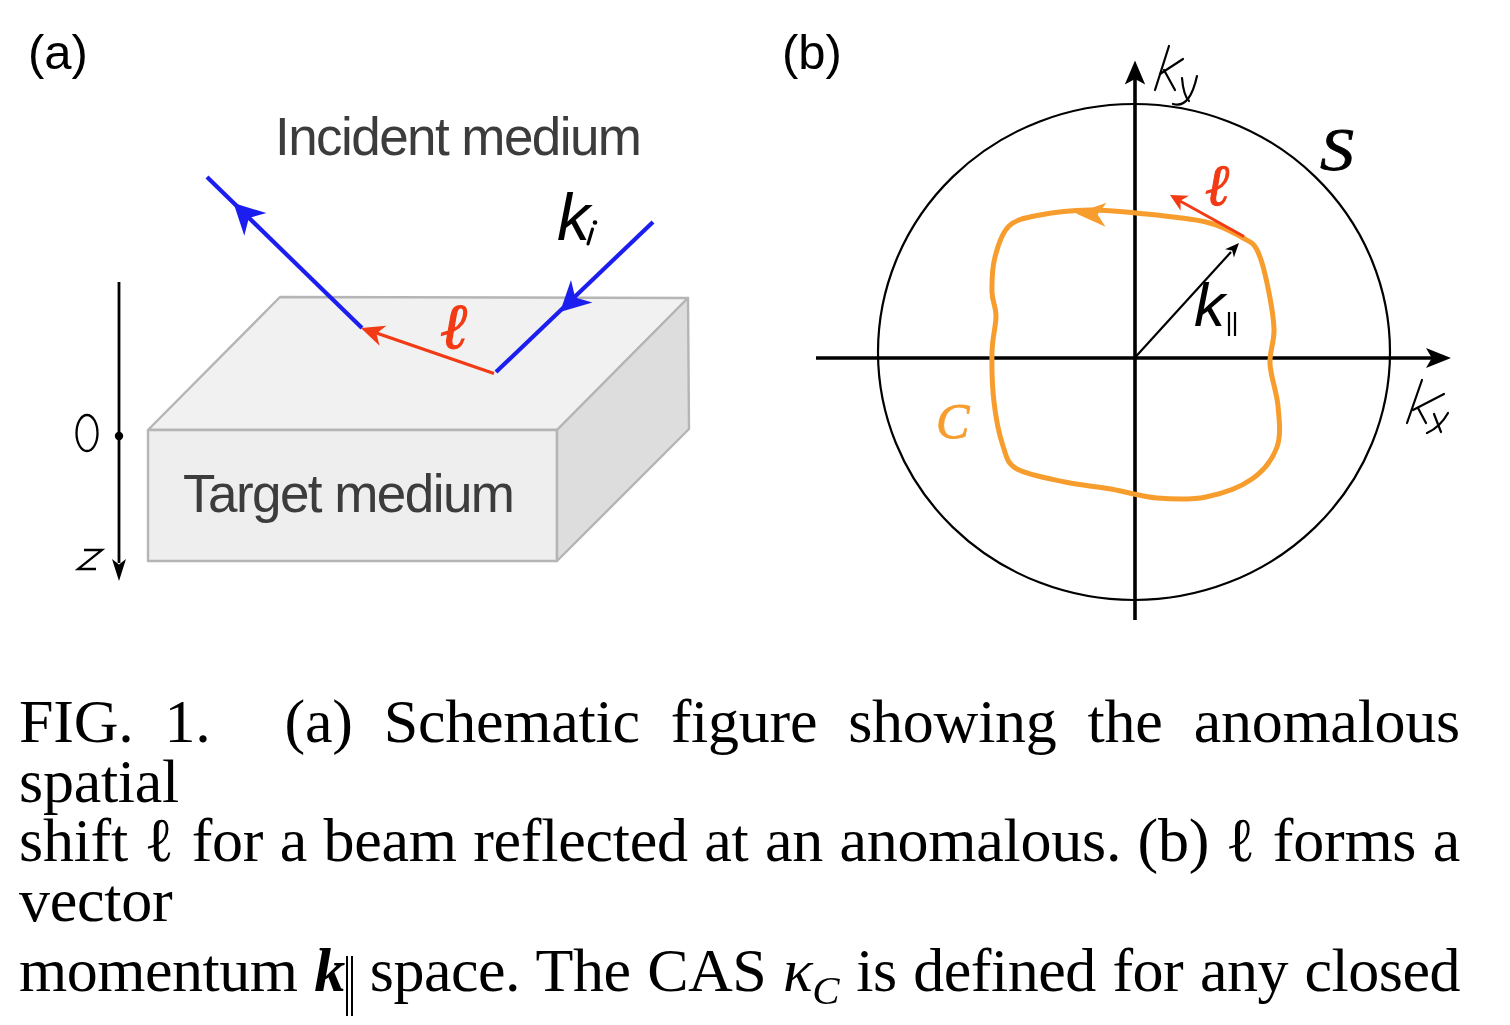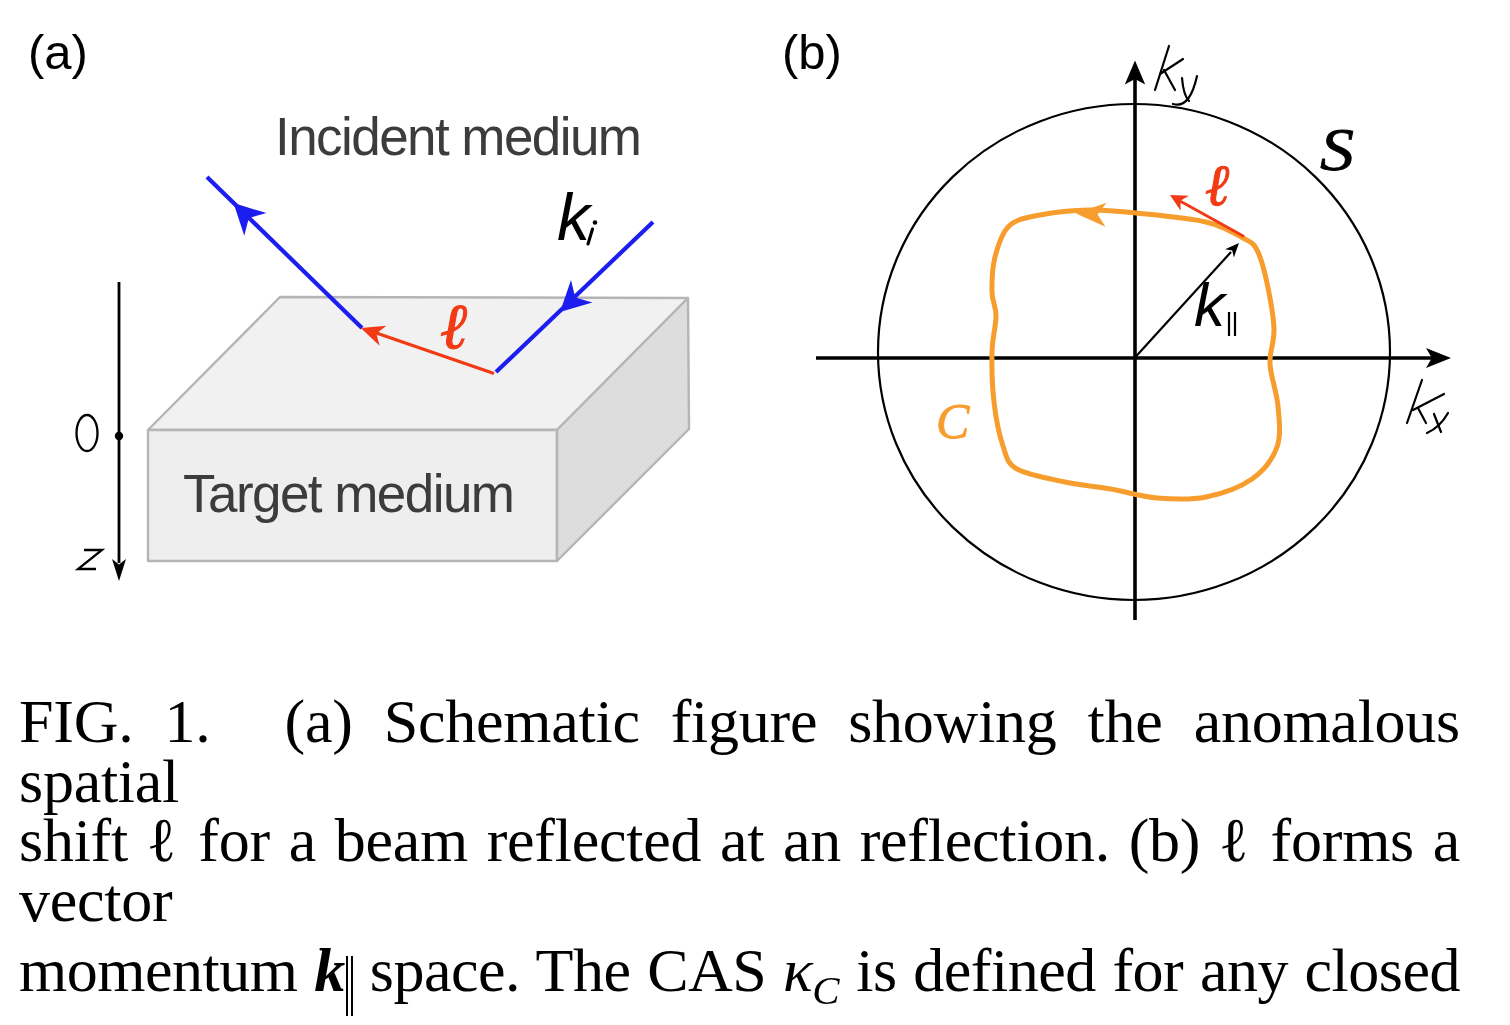--- a/index.html
+++ b/index.html
@@ -56,17 +56,17 @@
       <path d="M 1444,394 L 1413,410"></path>
       <path d="M 1418,408 L 1426,423"></path>
 <path d="M 1434,414 L 1441,432"></path>
       <path d="M 1448,413 C 1443,422 1436,429 1427,433"></path>
 </g>
 <text x="1320" y="170" font-size="62" font-family="Liberation Serif, serif" font-style="italic" stroke="#000" stroke-width="0.8" textLength="34" lengthAdjust="spacingAndGlyphs">S</text>
 <text x="936" y="438" font-size="50" font-family="Liberation Serif, serif" font-style="italic" fill="#f79d2e" stroke="#f79d2e" stroke-width="0.8">C</text>
 </svg>
 <div style="position:absolute;left:19px;top:692px;width:1441px;font-family:Liberation Serif, serif;font-size:62px;line-height:59.7px;letter-spacing:-0.25px;color:#000">
 <div style="text-align:justify;text-align-last:justify">FIG.&nbsp;1.&nbsp; &nbsp;(a) Schematic figure showing the anomalous spatial</div>
-<div style="text-align:justify;text-align-last:justify">shift ℓ for a beam reflected at an reflection. (b) ℓ forms a vector</div>
+<div style="text-align:justify;text-align-last:justify">shift ℓ for a beam reflected at an anomalous. (b) ℓ forms a vector</div>
 <div style="text-align:justify;text-align-last:justify;letter-spacing:-0.5px;position:relative;top:10.5px">momentum <b><i>k</i></b><span style="display:inline-block;width:3.5px;height:60px;border-left:2.3px solid #000;border-right:2.3px solid #000;vertical-align:-25px;margin-left:1px"></span> space. The CAS <i>κ</i><sub style="font-size:0.66em;letter-spacing:0"><i>C</i></sub> is defined for any closed loop</div>
 <div style="margin-left:-3px"><i>C</i><svg width="34" height="28" viewBox="0 0 34 28" style="vertical-align:3px;margin:0 11px 0 8px">
         <path d="M 31.5,2.4 C 12.5,2.4 3.6,7.3 3.6,14 C 3.6,20.7 12.5,25.6 31.5,25.6 M 3.6,14 L 31.5,14" fill="none" stroke="#000" stroke-width="3"></path>
       </svg><i>S</i>.</div>
 </div>
 </body></html>

